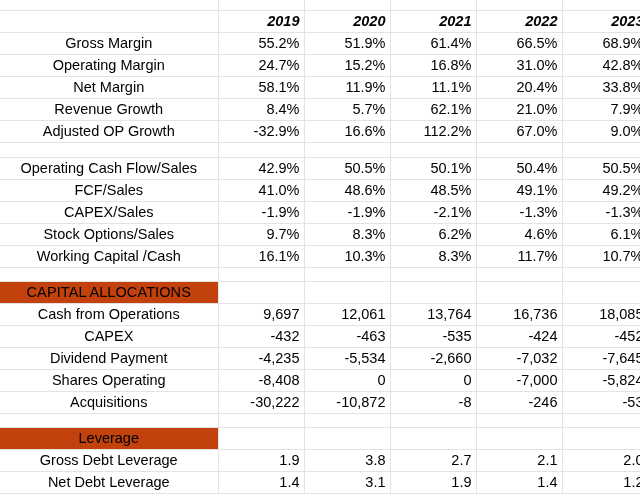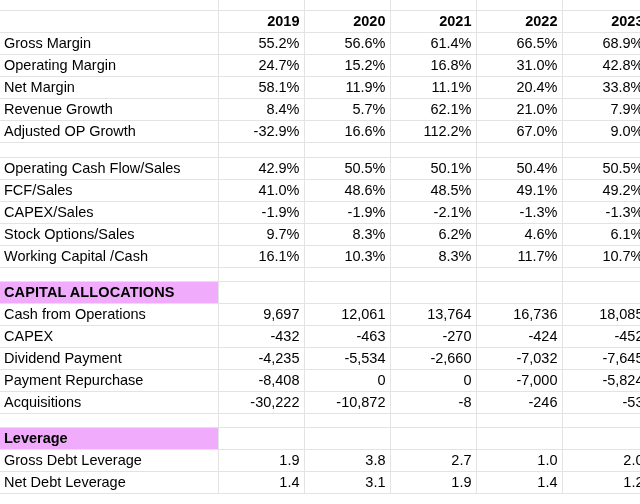--- a/index.html
+++ b/index.html
@@ -37,37 +37,38 @@
     height: 21px;
     overflow: hidden;
     white-space: nowrap;
     vertical-align: middle;
   }
   tr.r-spacer-top td { height: 10px; border-bottom: 1px solid #e3e3e3; }
   tr.r-blank td { height: 14px; }
   tr.r-blank-sm td { height: 13px; }
 
   td.label {
-    text-align: left;
+    text-align: center;
     padding-left: 5px;
   }
   td.num {
     text-align: right;
     padding-right: 6px;
   }
 
   .hdr td.num {
     font-weight: bold;
     font-size: 14.5px;
+    font-style: italic;
   }
   .indent { padding-left: 12px; }
 
   .sect td.label {
-    background: #f0abfc;
-    font-weight: bold;
+    background: #c2410c;
+    font-weight: normal;
   }
   .sect td.label.caps { letter-spacing: 0.1px; }
 </style>
 </head>
 <body>
 
 <div id="sheet">
   <table class="grid">
     <colgroup>
       <col class="c-label">
@@ -91,21 +92,21 @@
           <td class="label"></td>
           <td class="num">2019</td>
           <td class="num">2020</td>
           <td class="num">2021</td>
           <td class="num">2022</td>
           <td class="num">2023</td>
         </tr>
         <tr>
           <td class="label">Gross Margin</td>
           <td class="num">55.2%</td>
-          <td class="num">56.6%</td>
+          <td class="num">51.9%</td>
           <td class="num">61.4%</td>
           <td class="num">66.5%</td>
           <td class="num">68.9%</td>
         </tr>
         <tr>
           <td class="label">Operating Margin</td>
           <td class="num">24.7%</td>
           <td class="num">15.2%</td>
           <td class="num">16.8%</td>
           <td class="num">31.0%</td>
@@ -204,34 +205,34 @@
           <td class="num">9,697</td>
           <td class="num">12,061</td>
           <td class="num">13,764</td>
           <td class="num">16,736</td>
           <td class="num">18,085</td>
         </tr>
         <tr>
           <td class="label">CAPEX</td>
           <td class="num">-432</td>
           <td class="num">-463</td>
-          <td class="num">-270</td>
+          <td class="num">-535</td>
           <td class="num">-424</td>
           <td class="num">-452</td>
         </tr>
         <tr>
           <td class="label">Dividend Payment</td>
           <td class="num">-4,235</td>
           <td class="num">-5,534</td>
           <td class="num">-2,660</td>
           <td class="num">-7,032</td>
           <td class="num">-7,645</td>
         </tr>
         <tr>
-          <td class="label">Payment Repurchase</td>
+          <td class="label">Shares Operating</td>
           <td class="num">-8,408</td>
           <td class="num">0</td>
           <td class="num">0</td>
           <td class="num">-7,000</td>
           <td class="num">-5,824</td>
         </tr>
         <tr>
           <td class="label">Acquisitions</td>
           <td class="num">-30,222</td>
           <td class="num">-10,872</td>
@@ -253,21 +254,21 @@
           <td class="num"></td>
           <td class="num"></td>
           <td class="num"></td>
           <td class="num"></td>
         </tr>
         <tr>
           <td class="label">Gross Debt Leverage</td>
           <td class="num">1.9</td>
           <td class="num">3.8</td>
           <td class="num">2.7</td>
-          <td class="num">1.0</td>
+          <td class="num">2.1</td>
           <td class="num">2.0</td>
         </tr>
         <tr>
           <td class="label">Net Debt Leverage</td>
           <td class="num">1.4</td>
           <td class="num">3.1</td>
           <td class="num">1.9</td>
           <td class="num">1.4</td>
           <td class="num">1.2</td>
         </tr>

